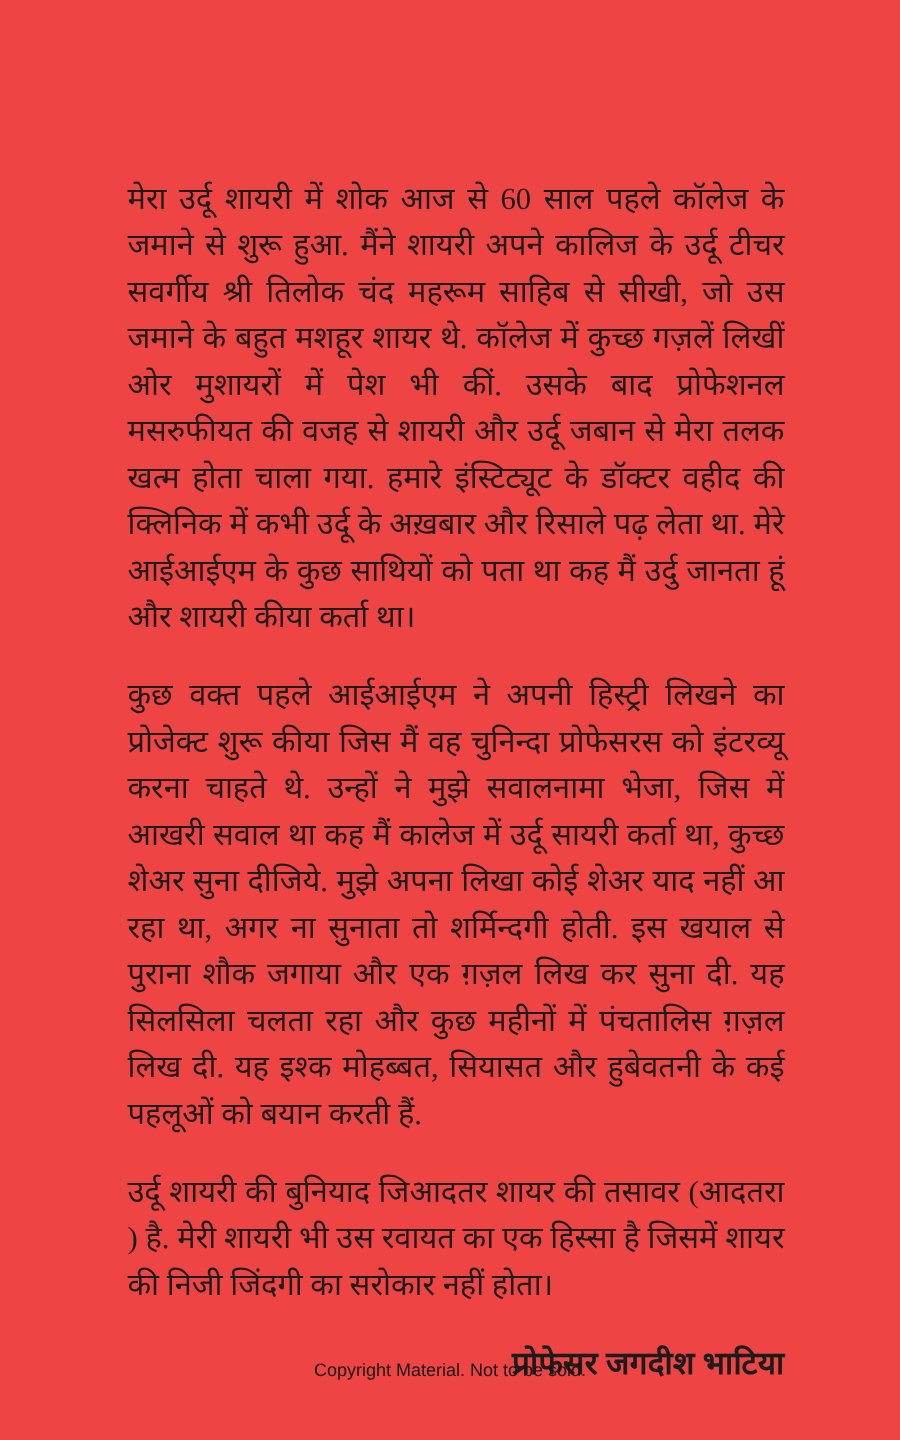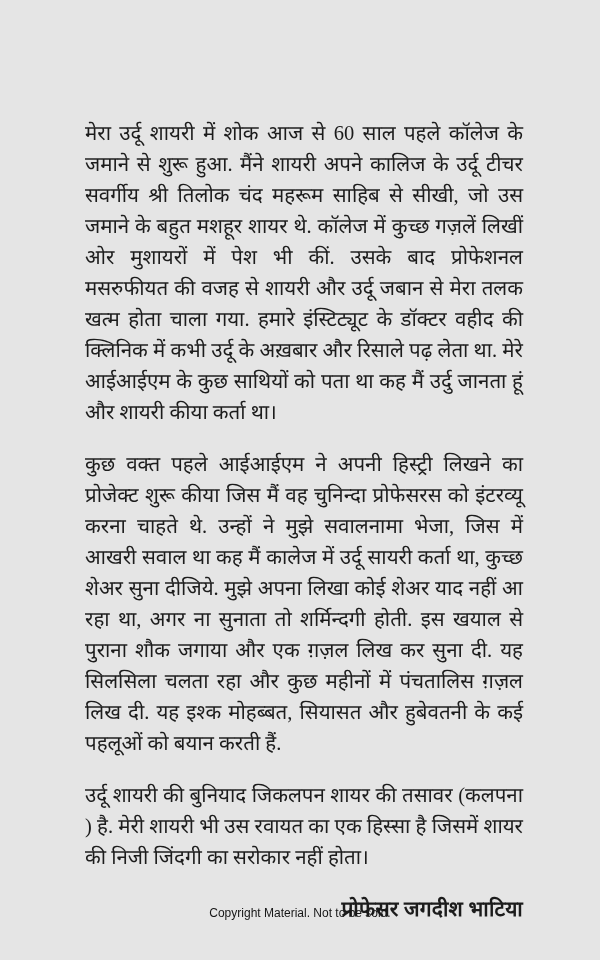--- a/index.html
+++ b/index.html
@@ -4,21 +4,21 @@
 <style>
   html, body {
     margin: 0;
     padding: 0;
     background: #ffffff;
   }
   .page {
     position: relative;
     width: 600px;
     height: 960px;
-    background: #e5e5e5;
+    background: #ef4444;
     overflow: hidden;
     font-family: "Liberation Serif", "DejaVu Serif", serif;
   }
   .text-block {
     position: absolute;
     left: 85px;
     top: 118px;
     width: 438px;
     color: #1c1c1c;
     font-size: 20.5px;
@@ -46,17 +46,17 @@
     color: #161616;
   }
 </style>
 </head>
 <body>
 
 <div class="page">
   <div class="text-block">
     <p>मेरा उर्दू शायरी में शोक आज से 60 साल पहले कॉलेज के जमाने से शुरू हुआ. मैंने शायरी अपने कालिज के उर्दू टीचर सवर्गीय श्री तिलोक चंद महरूम साहिब से सीखी, जो उस जमाने के बहुत मशहूर शायर थे. कॉलेज में कुच्छ गज़लें लिखीं ओर मुशायरों में पेश भी कीं. उसके बाद प्रोफेशनल मसरुफीयत की वजह से शायरी और उर्दू जबान से मेरा तलक खत्म होता चाला गया. हमारे इंस्टिट्यूट के डॉक्टर वहीद की क्लिनिक में कभी उर्दू के अख़बार और रिसाले पढ़ लेता था. मेरे आईआईएम के कुछ साथियों को पता था कह मैं उर्दु जानता हूं और शायरी कीया कर्ता था।</p>
     <p>कुछ वक्त पहले आईआईएम ने अपनी हिस्ट्री लिखने का प्रोजेक्ट शुरू कीया जिस मैं वह चुनिन्दा प्रोफेसरस को इंटरव्यू करना चाहते थे. उन्हों ने मुझे सवालनामा भेजा, जिस में आखरी सवाल था कह मैं कालेज में उर्दू सायरी कर्ता था, कुच्छ शेअर सुना दीजिये. मुझे अपना लिखा कोई शेअर याद नहीं आ रहा था, अगर ना सुनाता तो शर्मिन्दगी होती. इस खयाल से पुराना शौक जगाया और एक ग़ज़ल लिख कर सुना दी. यह सिलसिला चलता रहा और कुछ महीनों में पंचतालिस ग़ज़ल लिख दी. यह इश्क मोहब्बत, सियासत और हुबेवतनी के कई पहलूओं को बयान करती हैं.</p>
-    <p>उर्दू शायरी की बुनियाद जिकलपन शायर की तसावर (कलपना ) है. मेरी शायरी भी उस रवायत का एक हिस्सा है जिसमें शायर की निजी जिंदगी का सरोकार नहीं होता।</p>
+    <p>उर्दू शायरी की बुनियाद जिआदतर शायर की तसावर (आदतरा ) है. मेरी शायरी भी उस रवायत का एक हिस्सा है जिसमें शायर की निजी जिंदगी का सरोकार नहीं होता।</p>
     <p class="signature">प्रोफेसर जगदीश भाटिया</p>
   </div>
   <div class="footer">Copyright Material. Not to be sold.</div>
 </div>
 
 </body></html>

